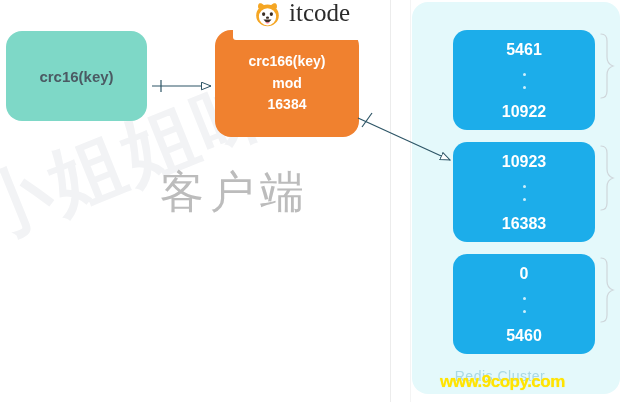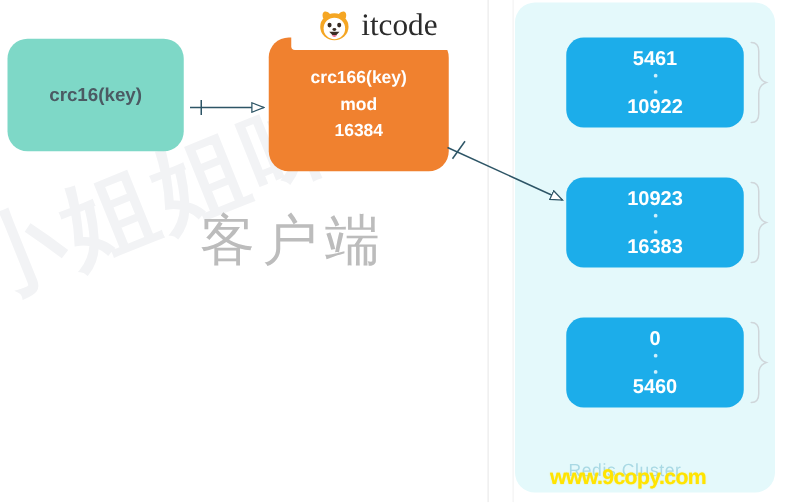--- a/index.html
+++ b/index.html
@@ -107,27 +107,27 @@
     background: #f0812f;
     color: #ffffff;
     font-size: 14px;
     font-weight: bold;
     line-height: 1.55;
     border-radius: 16px;
   }
   .box-blue {
     left: 453px;
     width: 142px;
-    height: 72px;
+    height: 100px;
     background: #1cadea;
     color: #ffffff;
     font-size: 16px;
     font-weight: bold;
     border-radius: 14px;
-    justify-content: center;
+    justify-content: space-between;
     padding: 11px 0 9px 0;
   }
   .node-1 { top: 30px; }
   .node-2 { top: 142px; }
   .node-3 { top: 254px; }
 
   .ellipsis-dots {
     display: flex;
     flex-direction: column;
     align-items: center;
@@ -144,21 +144,20 @@
 
   
   .logo-badge {
     position: absolute;
     left: 233px;
     top: 0px;
     width: 155px;
     height: 40px;
     background: #ffffff;
     display: flex;
-    align-items: center;
     gap: 7px;
     padding-left: 20px;
     box-sizing: border-box;
     border-bottom-left-radius: 3px;
   }
   .logo-text {
     font-family: "Liberation Serif", serif;
     font-size: 25px;
     color: #2b2b2b;
     letter-spacing: 0px;

